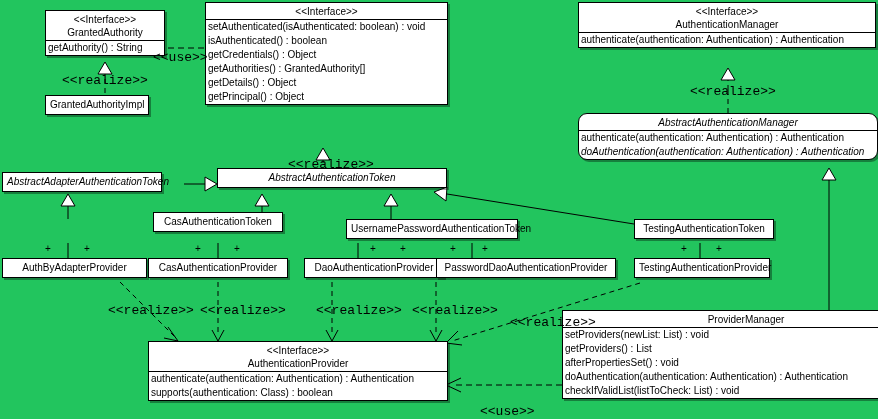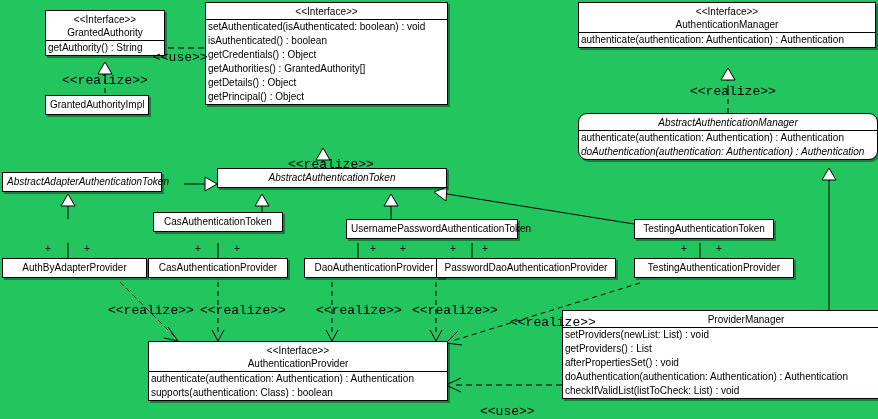--- a/index.html
+++ b/index.html
@@ -231,21 +231,21 @@
   </div>
 
   <div class="uml" style="left:287px; top:258px; width:140px;margin-left:17px;">
     <div class="simple">DaoAuthenticationProvider</div>
   </div>
 
   <div class="uml" style="left:436px; top:258px; width:180px;">
     <div class="simple">PasswordDaoAuthenticationProvider</div>
   </div>
 
-  <div class="uml" style="left:634px; top:258px; width:160px;">
+  <div class="uml" style="left:634px; top:258px; width:136px;">
     <div class="simple">TestingAuthenticationProvider</div>
   </div>
 
   <div class="uml" style="left:148px; top:341px; width:300px;">
     <div class="hdr">
       <span class="stereo">&lt;&lt;Interface&gt;&gt;</span>
       <span class="cname">AuthenticationProvider</span>
     </div>
     <div class="divider"></div>
     <div class="ops">

